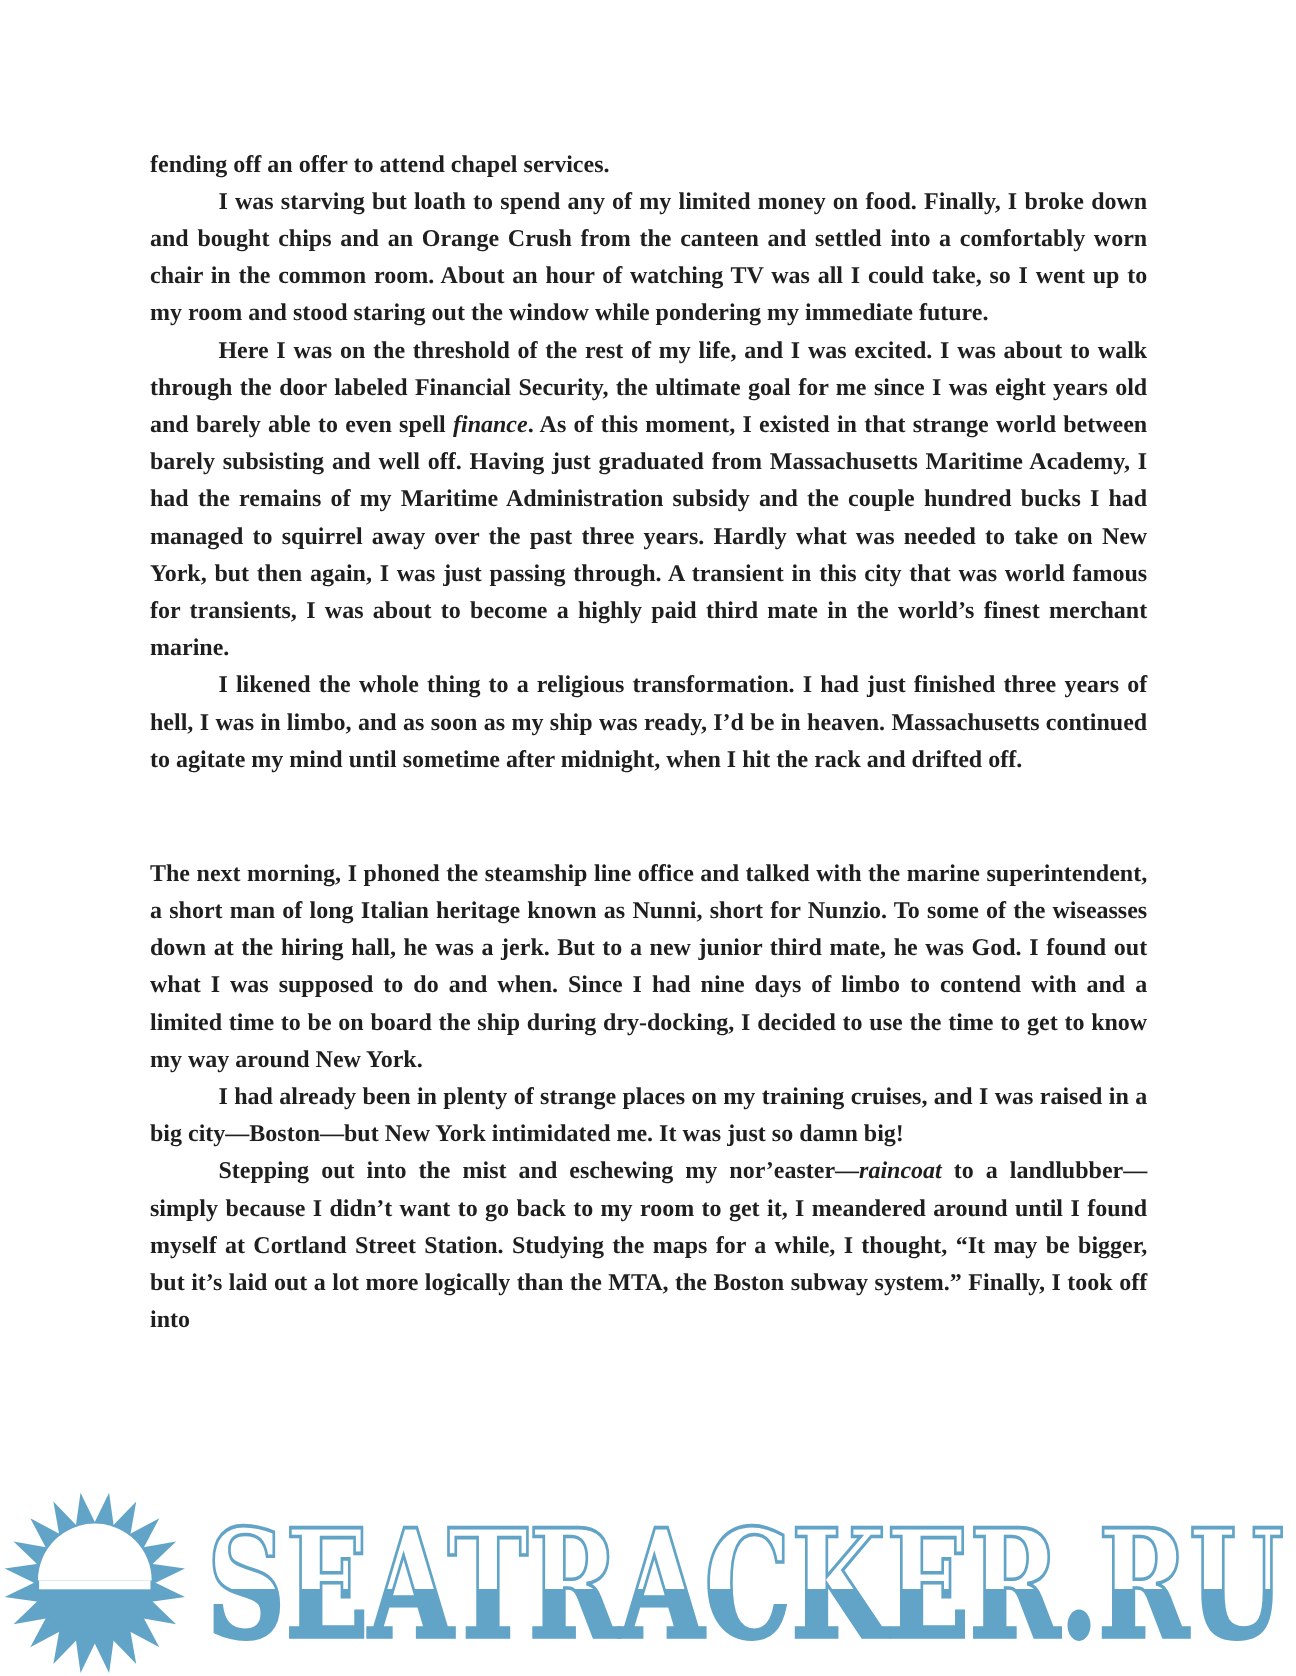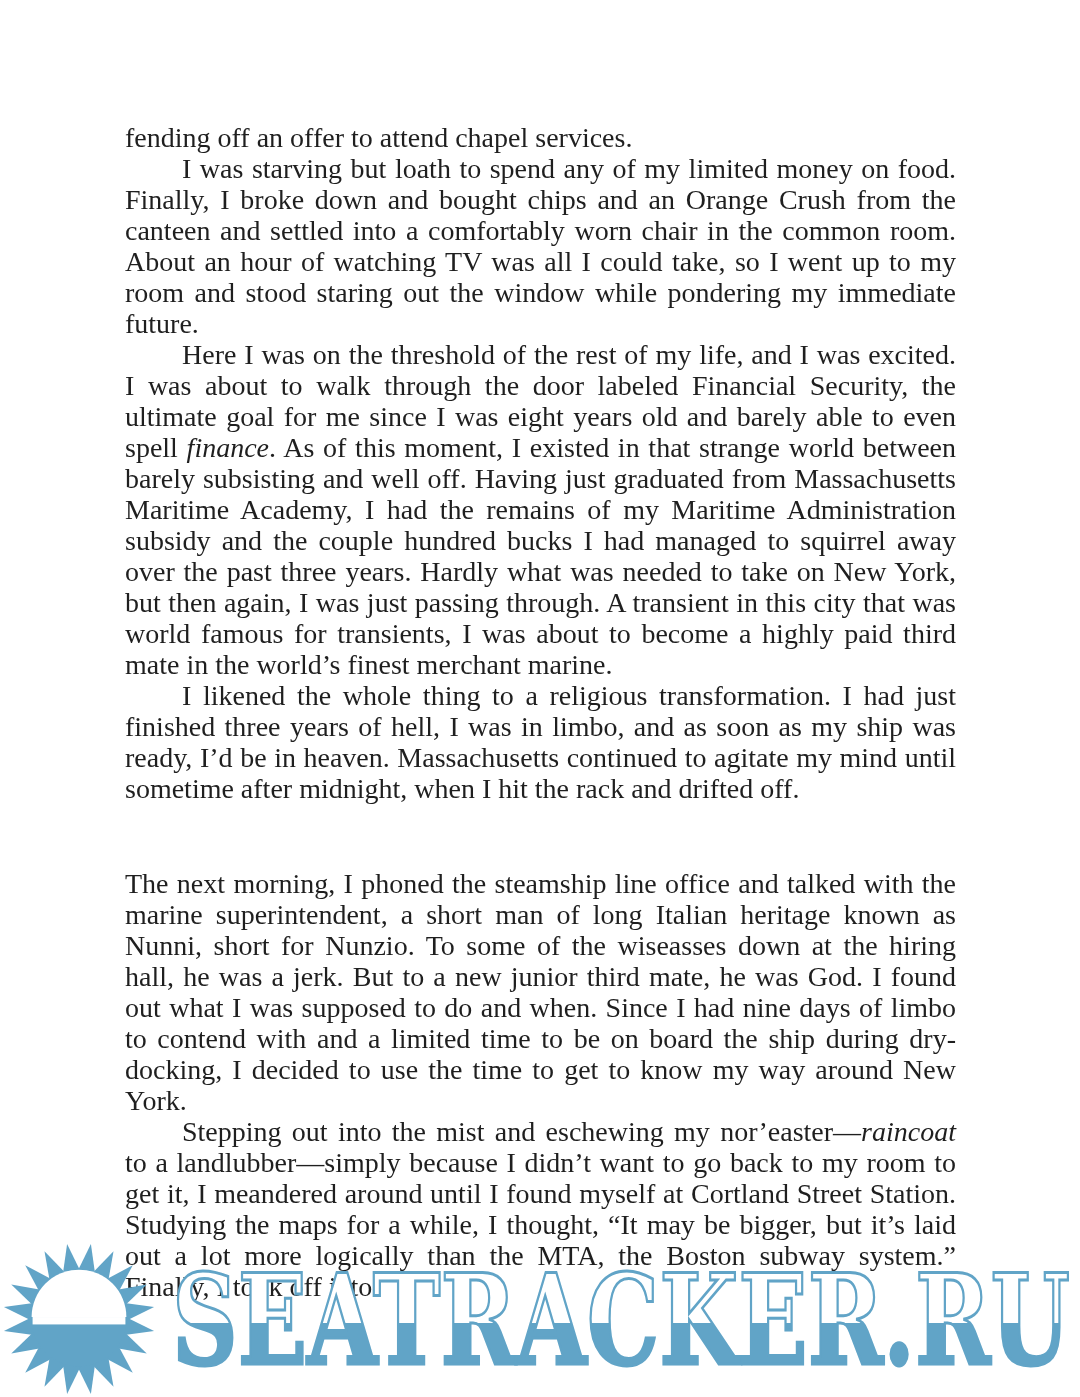--- a/index.html
+++ b/index.html
@@ -17,24 +17,25 @@
   .page {
     position: absolute;
     inset: 0;
   }
   .text-block {
     position: absolute;
     left: 125px;
     top: 122px;
     width: 831px;
     color: var(--text-color, #1f1f1f);
-    font-size: 28px;
+    font-size: 20px;
     line-height: 31px;
     text-align: justify;
     text-justify: inter-word;
+    font-weight: bold;
   }
   .text-block p {
     margin: 0;
     padding: 0;
   }
   .text-block p.indent {
     text-indent: 57px;
   }
   .text-block p.section-start {
     margin-top: 64px;
@@ -73,20 +74,21 @@
 <body>
 
 <div class="page">
 
   <div class="text-block" id="body-text">
       <p class=""><span>fending off an offer to attend chapel services.</span></p>
       <p class="indent"><span>I was starving but loath to spend any of my limited money on food. Finally, I broke down and bought chips and an Orange Crush from the canteen and settled into a comfortably worn chair in the common room. About an hour of watching TV was all I could take, so I went up to my room and stood staring out the window while pondering my immediate future.</span></p>
       <p class="indent"><span>Here I was on the threshold of the rest of my life, and I was excited. I was about to walk through the door labeled Financial Security, the ultimate goal for me since I was eight years old and barely able to even spell </span><em>finance</em><span>. As of this moment, I existed in that strange world between barely subsisting and well off. Having just graduated from Massachusetts Maritime Academy, I had the remains of my Maritime Administration subsidy and the couple hundred bucks I had managed to squirrel away over the past three years. Hardly what was needed to take on New York, but then again, I was just passing through. A transient in this city that was world famous for transients, I was about to become a highly paid third mate in the world’s finest merchant marine.</span></p>
       <p class="indent"><span>I likened the whole thing to a religious transformation. I had just finished three years of hell, I was in limbo, and as soon as my ship was ready, I’d be in heaven. Massachusetts continued to agitate my mind until sometime after midnight, when I hit the rack and drifted off.</span></p>
       <p class=" section-start"><span>The next morning, I phoned the steamship line office and talked with the marine superintendent, a short man of long Italian heritage known as Nunni, short for Nunzio. To some of the wiseasses down at the hiring hall, he was a jerk. But to a new junior third mate, he was God. I found out what I was supposed to do and when. Since I had nine days of limbo to contend with and a limited time to be on board the ship during dry-docking, I decided to use the time to get to know my way around New York.</span></p>
+      <p class="indent"><span>I had already been in plenty of strange places on my training cruises, and I was raised in a big city—Boston—but New York intimidated me. It was just so damn big!</span></p>
       <p class="indent"><span>Stepping out into the mist and eschewing my nor’easter—</span><em>raincoat</em><span> to a landlubber—simply because I didn’t want to go back to my room to get it, I meandered around until I found myself at Cortland Street Station. Studying the maps for a while, I thought, “It may be bigger, but it’s laid out a lot more logically than the MTA, the Boston subway system.” Finally, I took off into</span></p>
     </div>
 
   <div class="watermark">
     <svg class="sun-logo" viewBox="0 0 160 160" aria-hidden="true">
       <g fill="var(--wm-color, #61a4c7)">
         <polygon points="80,3 69,39 91,39" transform="rotate(9 80 80)"></polygon>
         <polygon points="80,3 69,39 91,39" transform="rotate(27 80 80)"></polygon>
         <polygon points="80,3 69,39 91,39" transform="rotate(45 80 80)"></polygon>
         <polygon points="80,3 69,39 91,39" transform="rotate(63 80 80)"></polygon>

